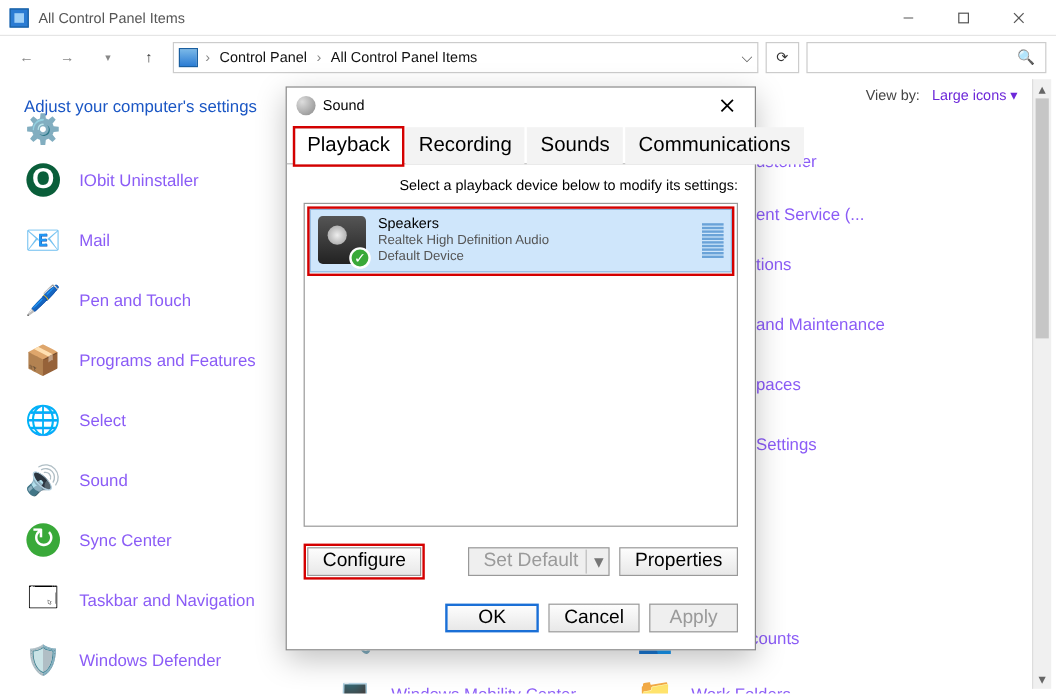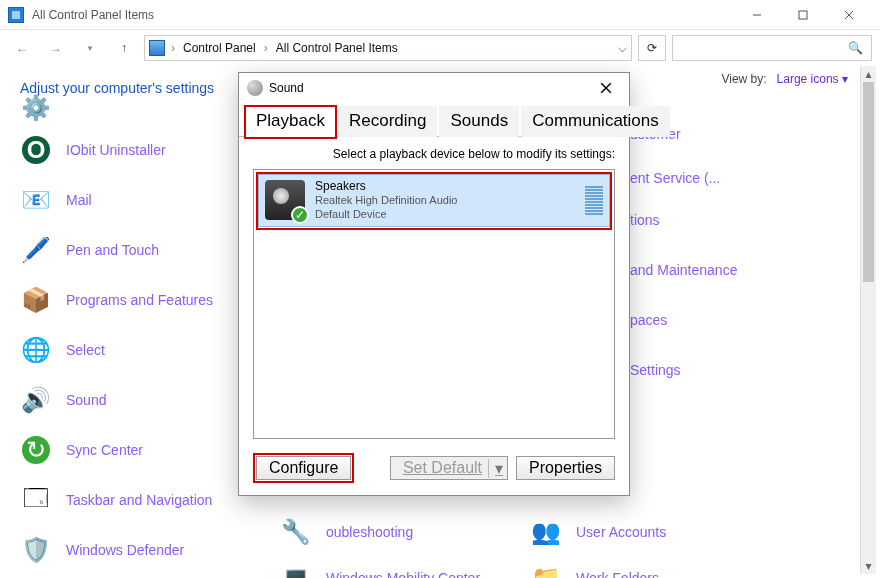--- a/index.html
+++ b/index.html
@@ -61,21 +61,21 @@
   .dev-icon .spk{position:absolute;inset:0;background:linear-gradient(#555,#222);border-radius:4px;}
   .dev-icon .spk::after{content:"";position:absolute;left:8px;top:8px;width:16px;height:16px;border-radius:50%;background:radial-gradient(circle,#eee,#999);}
   .dev-icon .chk{position:absolute;right:-4px;bottom:-4px;width:18px;height:18px;border-radius:50%;background:#39a939;display:flex;align-items:center;justify-content:center;color:#fff;font-size:12px;border:2px solid #fff;}
   .dev-text{display:flex;flex-direction:column;line-height:1.25;}
   .dev-text .n{font-size:12px;color:#000;}
   .dev-text .s{font-size:11px;color:#555;}
   .lvl{margin-left:auto; width:18px; display:flex; flex-direction:column; gap:1px;}
   .lvl i{display:block;height:2px;background:#6aa3d8;}
   .row-btns{display:flex; gap:8px; margin-top:14px; align-items:center;}
   .btn{height:24px; padding:4px 12px; border:1px solid #999; background:linear-gradient(#fdfdfd,#e8e8e8); font-size:16px; display:inline-flex; align-items:center; justify-content:center; min-width:74px;}
-  .btn.disabled{color:#9a9a9a; background:#efefef;text-decoration:underline;}
+  .btn.disabled{color:#9a9a9a; background:#efefef;}
   .btn.split{padding-right:4px;}
   .btn .caret{margin-left:6px;border-left:1px solid #bbb;padding-left:6px;color:#777;}
   .cfg-hl{border:2px solid #d40000; padding:1px; display:inline-block;}
   .dlg-footer{display:flex; gap:8px; justify-content:flex-end; padding:8px 14px 14px; }
   .btn.primary{border:2px solid #1a6fd6; min-width:78px;}
   .spacer{flex:1;}
 
   
   .em{font-style:normal;}
 </style>
@@ -288,13 +288,18 @@
       </span>
       <span class="spacer"></span>
       <span class="btn split disabled">
         <span>Set Default</span>
         <span class="caret">▾</span>
       </span>
       <span class="btn">Properties</span>
     </div>
   </div>
 
+  <div class="dlg-footer">
+    <span class="btn primary">OK</span>
+    <span class="btn">Cancel</span>
+    <span class="btn disabled">Apply</span>
+  </div>
 </div>
 
 </body></html>

